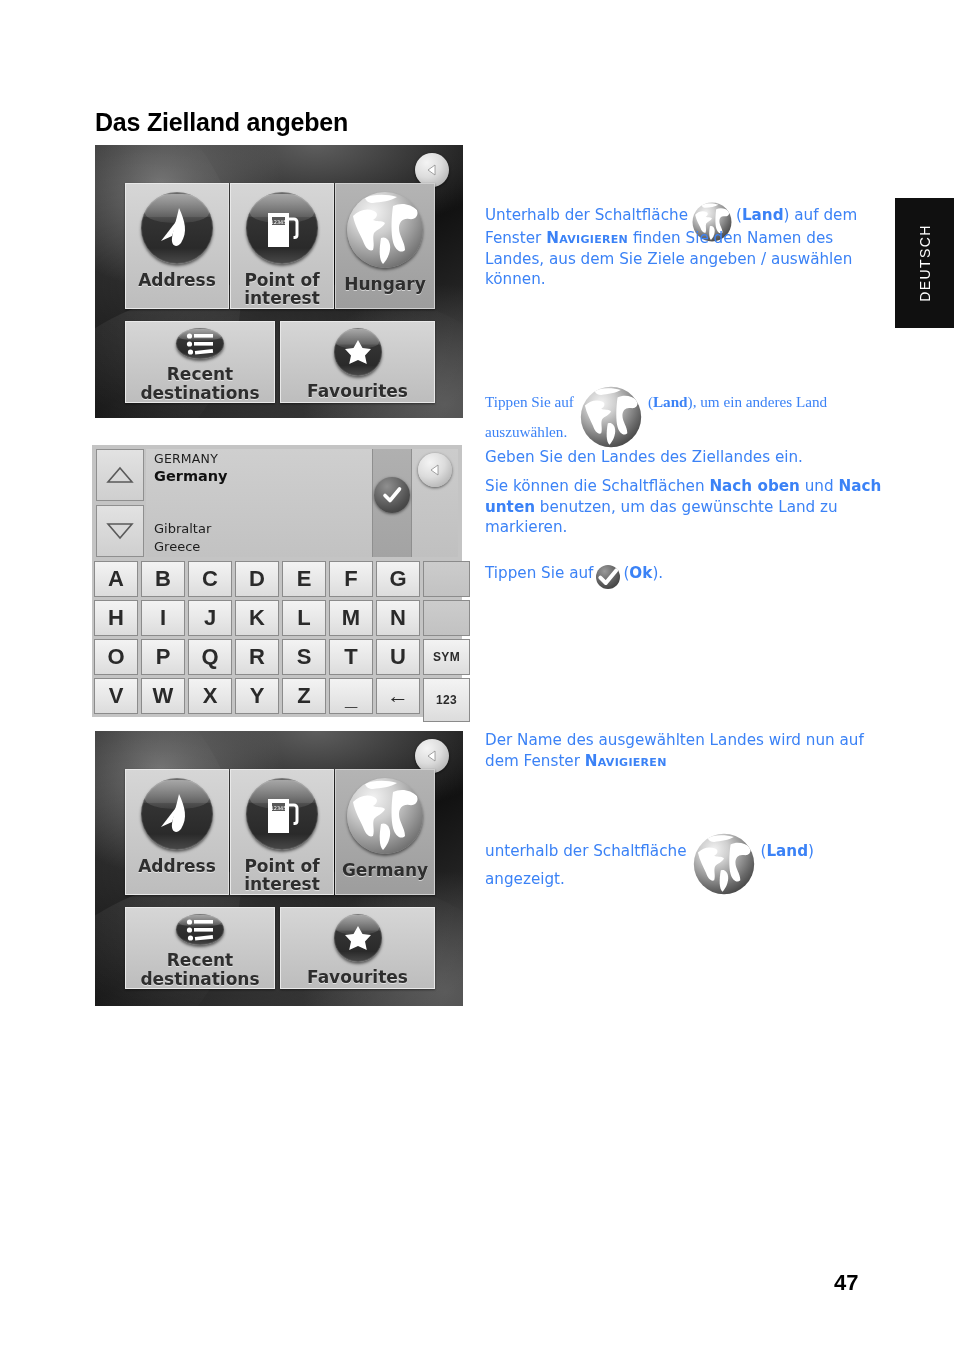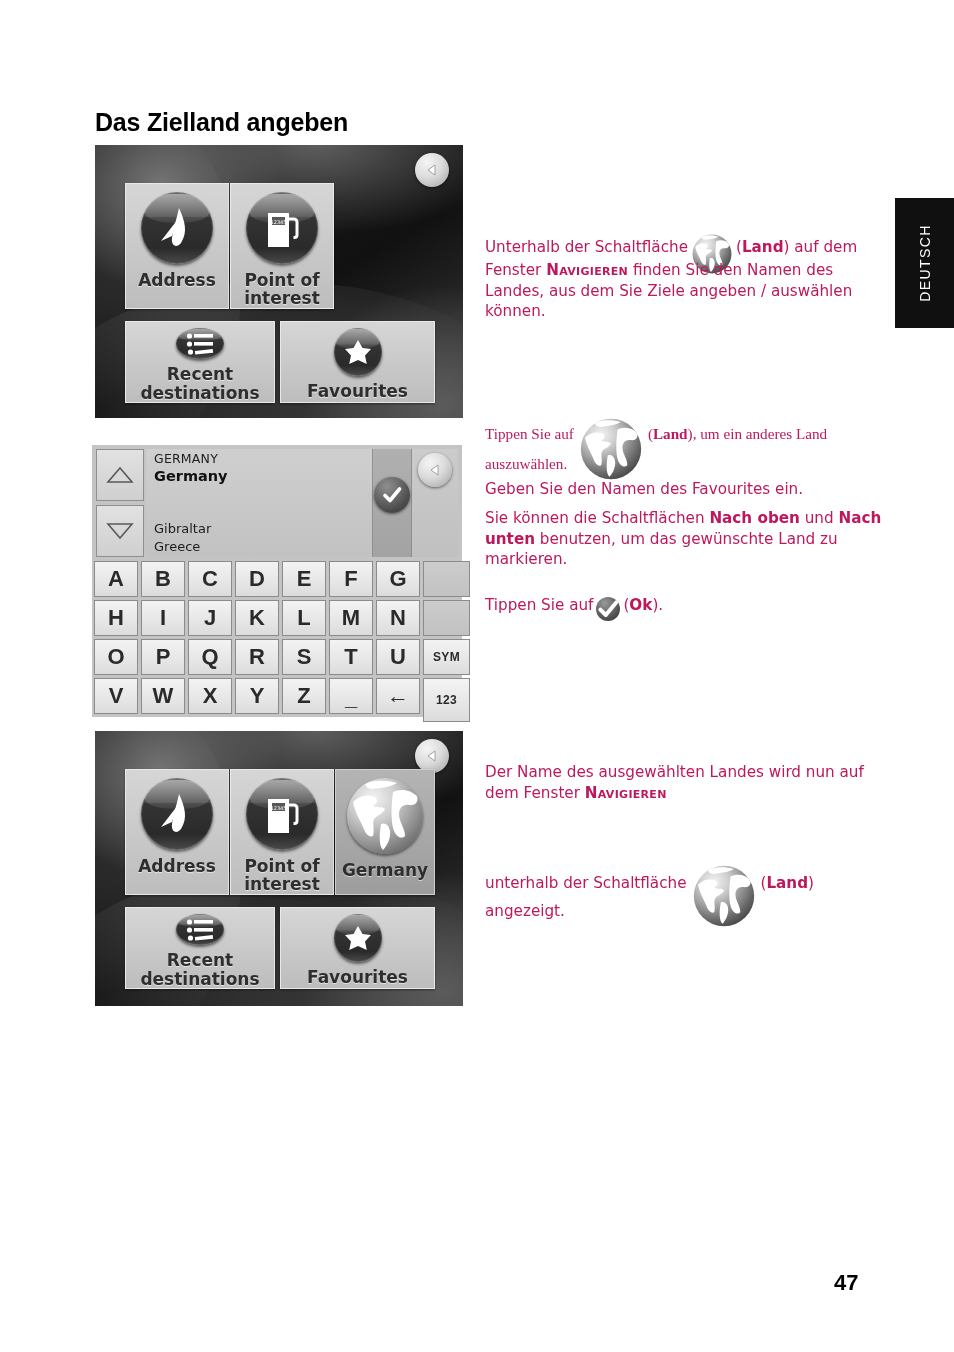--- a/index.html
+++ b/index.html
@@ -182,23 +182,22 @@
   .key.blank{
     background:linear-gradient(180deg,#cccccc 0%,#c2c2c2 100%);
     border-color:#8b8b8b;
   }
   .key.underscore{font-size:22px;align-items:flex-end;padding-bottom:2px;}
 
   
   .para{
     position:absolute;
     font-family:"DejaVu Sans","Liberation Sans",sans-serif;
-    font-size:15.2px;color:#be185d;line-height:20.5px;
+    font-size:15.2px;color:#3b82f6;line-height:20.5px;
     width:400px;
-    margin-top:32px;
   }
   .sc{font-variant:small-caps;font-weight:bold;letter-spacing:0.3px;}
   .inline-globe{
     display:inline-block;vertical-align:middle;
     width:40px;height:40px;margin:0 4px -14px 4px;
   }
   .inline-globe-lg{
     display:inline-block;vertical-align:middle;
     width:62px;height:62px;margin:0 6px -26px 6px;
   }
@@ -245,20 +244,36 @@
       <svg width="42" height="46" viewBox="0 0 42 46">
         <rect x="7" y="8" width="21" height="34" fill="#ffffff"></rect>
         <rect x="11" y="12" width="13" height="8" fill="#585858"></rect>
         <text x="17.5" y="18.6" font-size="5" fill="#ffffff" text-anchor="middle" font-family="DejaVu Sans, sans-serif">12345</text>
         <path d="M28 14 h5 a3 3 0 0 1 3 3 v13 a2.5 2.5 0 0 1 -2.5 2.5 h-1" stroke="#ffffff" stroke-width="3" fill="none"></path>
       </svg>
     </div>
     <div class="tile-label" style="margin-top:7px;">Point of interest</div>
   </div>
 
+  <div class="tile dim" style="left:240px;top:38px;width:100px;height:126px;padding-top:8px;">
+    <div class="tile-icon globe" style="width:76px;height:76px;">
+      <svg width="76" height="76" viewBox="0 0 76 76">
+        <clipPath id="gclip1">
+            <circle cx="38" cy="38" r="38"></circle>
+          </clipPath>
+        <g clip-path="url(#gclip1)">
+          <path d="M6 24 C12 18 20 16 27 19 C32 21 30 26 26 28 C30 30 34 28 38 31 C36 36 30 37 27 41 C25 46 28 52 26 58 C22 60 18 55 16 49 C13 42 8 34 6 24 Z" fill="#ffffff"></path>
+          <path d="M34 46 C38 44 42 47 43 53 C44 60 40 68 36 72 C32 68 32 58 34 46 Z" fill="#ffffff"></path>
+          <path d="M46 14 C54 10 64 12 70 18 C72 24 68 28 62 27 C56 26 52 30 52 36 C52 44 58 50 58 58 C54 62 48 58 46 50 C44 42 44 28 46 14 Z" fill="#ffffff"></path>
+          <path d="M18 6 C26 2 40 2 50 5 C44 9 34 10 26 11 C22 11 19 9 18 6 Z" fill="#ffffff"></path>
+        </g>
+      </svg>
+    </div>
+    <div class="tile-label" style="margin-top:7px;">Hungary</div>
+  </div>
 
   <div class="tile" style="left:30px;top:176px;width:150px;height:82px;padding-top:6px;">
     <div class="tile-icon orb" style="width:48px;height:48px;">
       <svg width="30" height="28" viewBox="0 0 30 28">
         <circle cx="4.5" cy="6" r="2.6" fill="#ffffff"></circle>
         <circle cx="4.5" cy="14" r="2.6" fill="#ffffff"></circle>
         <circle cx="5.5" cy="22" r="2.6" fill="#ffffff"></circle>
         <rect x="9" y="4" width="19" height="3.6" fill="#ffffff"></rect>
         <rect x="9" y="12" width="19" height="3.6" fill="#ffffff"></rect>
         <rect x="10" y="20" width="18" height="3.6" fill="#ffffff" transform="rotate(-6 19 22)"></rect>
@@ -473,21 +488,21 @@
         <g clip-path="url(#gc2)">
           <path d="M6 24 C12 18 20 16 27 19 C32 21 30 26 26 28 C30 30 34 28 38 31 C36 36 30 37 27 41 C25 46 28 52 26 58 C22 60 18 55 16 49 C13 42 8 34 6 24 Z" fill="#ffffff"></path>
           <path d="M34 46 C38 44 42 47 43 53 C44 60 40 68 36 72 C32 68 32 58 34 46 Z" fill="#ffffff"></path>
           <path d="M46 14 C54 10 64 12 70 18 C72 24 68 28 62 27 C56 26 52 30 52 36 C52 44 58 50 58 58 C54 62 48 58 46 50 C44 42 44 28 46 14 Z" fill="#ffffff"></path>
           <path d="M18 6 C26 2 40 2 50 5 C44 9 34 10 26 11 C22 11 19 9 18 6 Z" fill="#ffffff"></path>
         </g>
       </svg></span>(<b>Land</b><span>), um ein anderes Land auszuwählen.</span>
 </div>
 
 <div class="para" style="left:485px;top:447px;width:398px;">
-  <span>Geben Sie den Namen des Favourites ein.</span>
+  <span>Geben Sie den Landes des Ziellandes ein.</span>
 </div>
 
 <div class="para" style="left:485px;top:476px;width:398px;">
   <span>Sie können die Schaltflächen</span>
   <b>Nach oben</b>
   <span>und</span>
   <b>Nach unten</b>
   <span>benutzen, um das gewünschte Land zu markieren.</span>
 </div>
 

